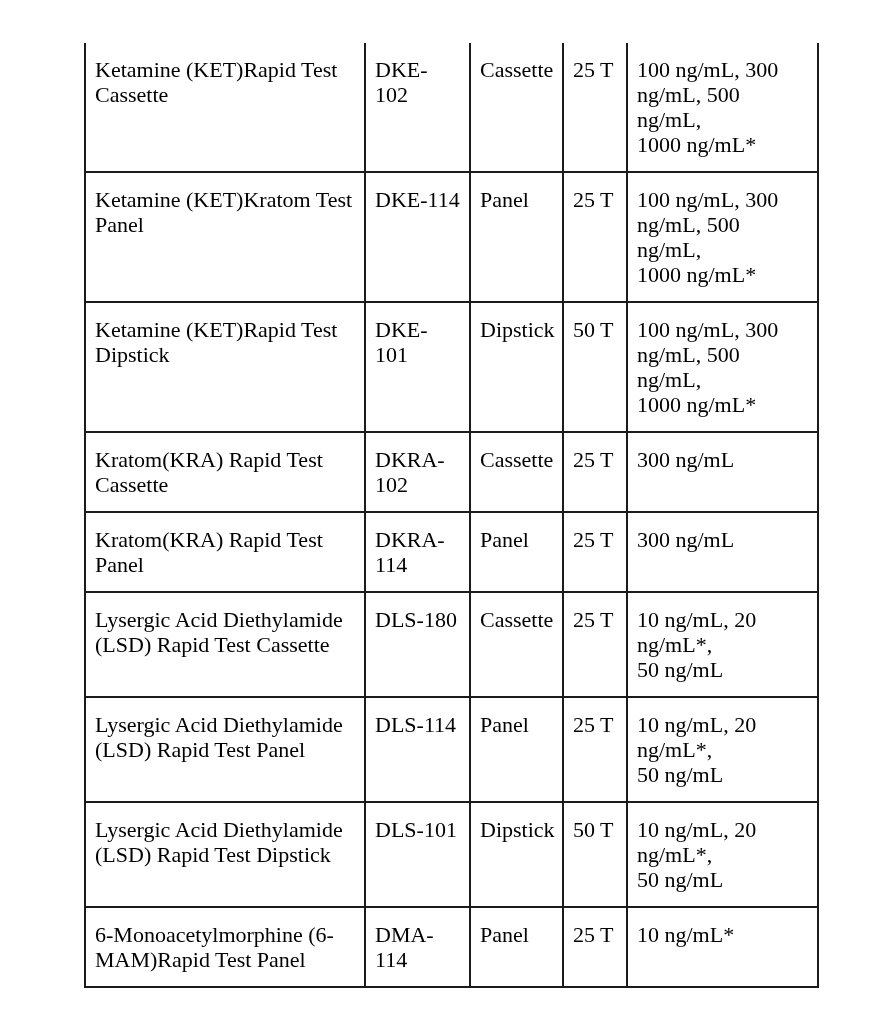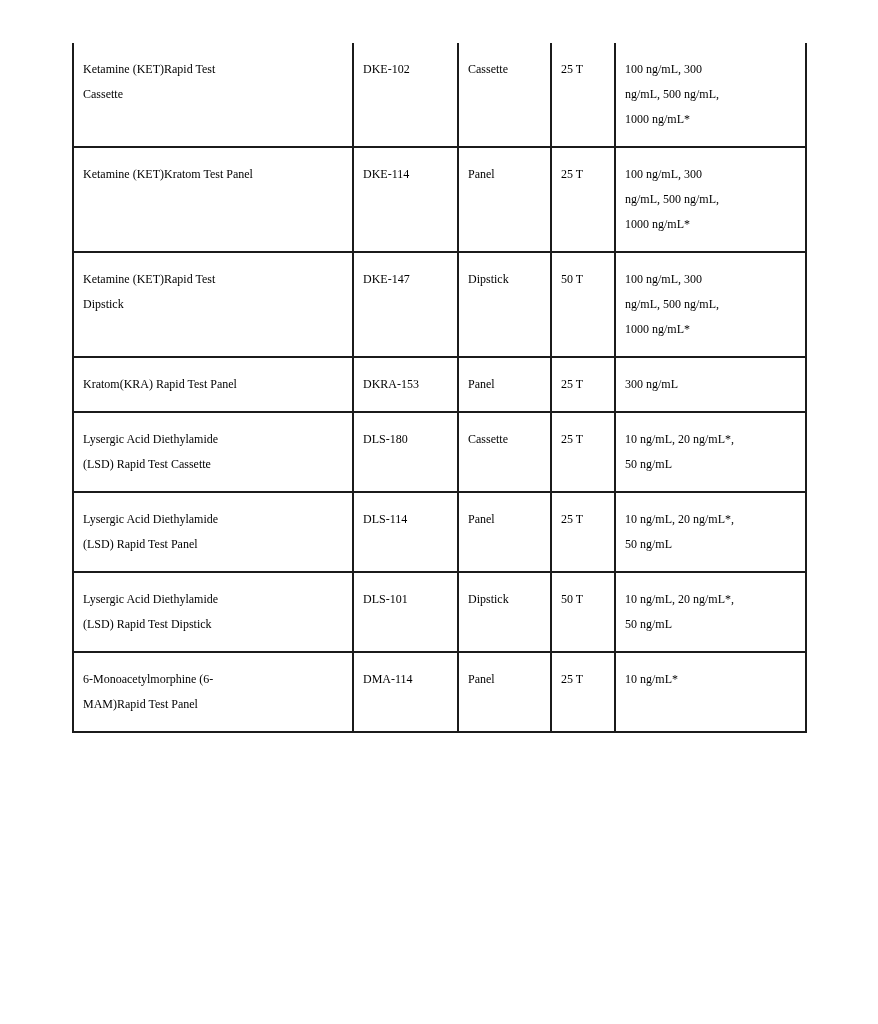--- a/index.html
+++ b/index.html
@@ -20,26 +20,26 @@
     position: relative;
     width: 878px;
     height: 1024px;
     background: #ffffff;
     box-sizing: border-box;
   }
 
   
   #product-table {
     position: absolute;
-    left: 72px;
+    left: 84px;
     top: 43px;
     width: 733px;
     border-collapse: collapse;
     table-layout: fixed;
-    font-size: 12px;
+    font-size: 22px;
     line-height: 25px;
   }
 
   #product-table td {
     border-left: 2px solid #1b1b1b;
     border-right: 2px solid #1b1b1b;
     border-bottom: 2px solid #1b1b1b;
     border-top: 0;
     padding: 14px 9px 14px 9px;
     vertical-align: top;
@@ -95,30 +95,37 @@
           <td><span class="cell-text">DKE-114</span></td>
           <td><span class="cell-text">Panel</span></td>
           <td><span class="cell-text">25 T</span></td>
           <td><span class="cell-text">100 ng/mL, 300
 ng/mL, 500 ng/mL,
 1000 ng/mL*</span></td>
         </tr>
         <tr>
           <td><span class="cell-text">Ketamine (KET)Rapid Test
 Dipstick</span></td>
-          <td><span class="cell-text">DKE-147</span></td>
+          <td><span class="cell-text">DKE-101</span></td>
           <td><span class="cell-text">Dipstick</span></td>
           <td><span class="cell-text">50 T</span></td>
           <td><span class="cell-text">100 ng/mL, 300
 ng/mL, 500 ng/mL,
 1000 ng/mL*</span></td>
         </tr>
         <tr>
+          <td><span class="cell-text">Kratom(KRA) Rapid Test Cassette</span></td>
+          <td><span class="cell-text">DKRA-102</span></td>
+          <td><span class="cell-text">Cassette</span></td>
+          <td><span class="cell-text">25 T</span></td>
+          <td><span class="cell-text">300 ng/mL</span></td>
+        </tr>
+        <tr>
           <td><span class="cell-text">Kratom(KRA) Rapid Test Panel</span></td>
-          <td><span class="cell-text">DKRA-153</span></td>
+          <td><span class="cell-text">DKRA-114</span></td>
           <td><span class="cell-text">Panel</span></td>
           <td><span class="cell-text">25 T</span></td>
           <td><span class="cell-text">300 ng/mL</span></td>
         </tr>
         <tr>
           <td><span class="cell-text">Lysergic Acid Diethylamide
 (LSD) Rapid Test Cassette</span></td>
           <td><span class="cell-text">DLS-180</span></td>
           <td><span class="cell-text">Cassette</span></td>
           <td><span class="cell-text">25 T</span></td>

